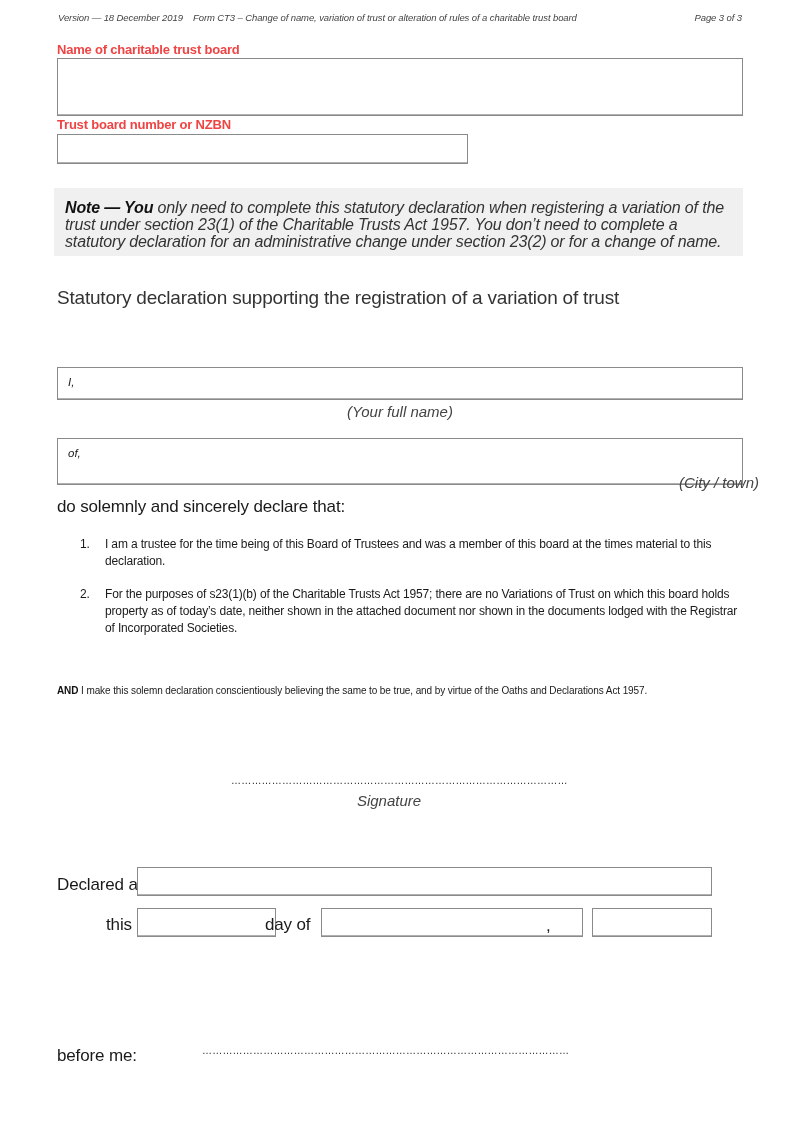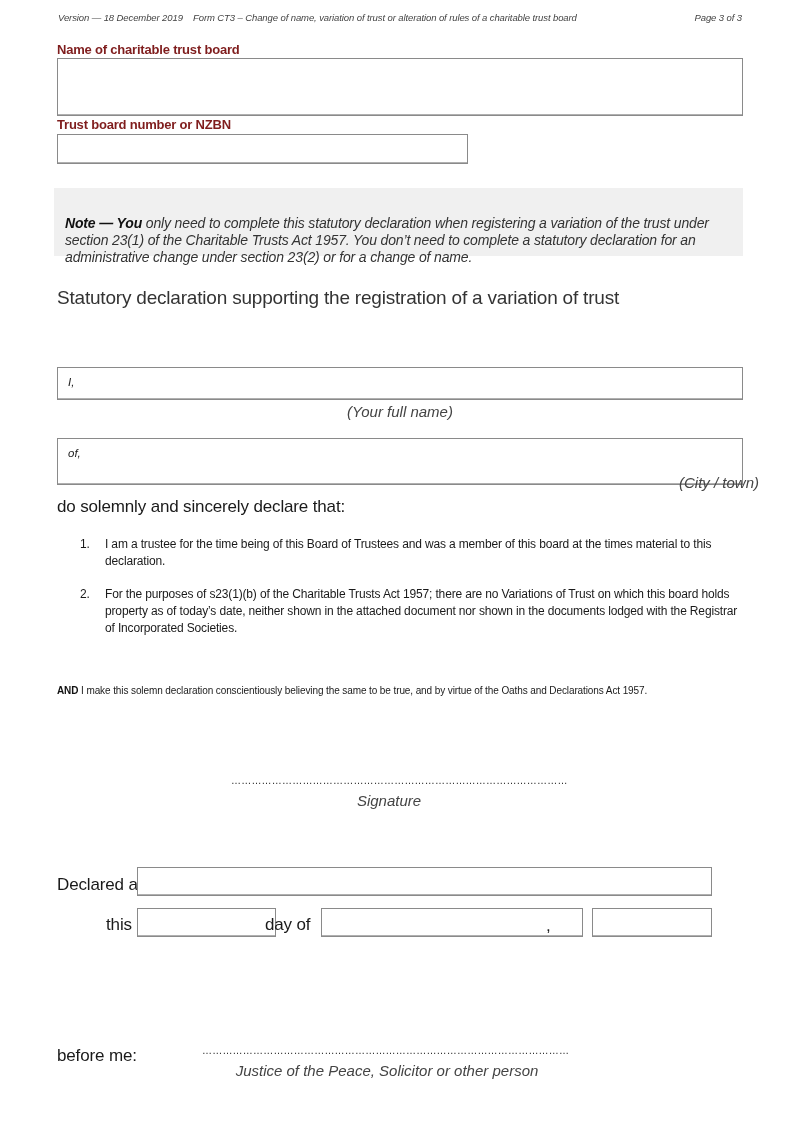--- a/index.html
+++ b/index.html
@@ -24,42 +24,42 @@
       font-style: italic;
       color: #444;
       letter-spacing: -0.1px;
     }
     .hdr-left { left: 58px; }
     .hdr-right { right: 58px; }
 
     .label-bold {
       font-weight: bold;
       font-size: 13px;
-      color: #7f1d1d;
+      color: #ef4444;
       letter-spacing: -0.2px;
     }
 
     .field-box {
       position: absolute;
       border: 1px solid #8a8a8a;
       box-shadow: inset 0 -1px 0 #b0b0b0;
       background: #fff;
       box-sizing: border-box;
       cursor: text;
     }
 
     .note {
       left: 54px;
       top: 188px;
       width: 689px;
       height: 68px;
       background: #f0f0f0;
       box-sizing: border-box;
-      padding: 27px 11px 0 11px;
-      font-size: 14px;
+      padding: 11px 11px 0 11px;
+      font-size: 16px;
       line-height: 17px;
       font-style: italic;
       color: #333;
       letter-spacing: -0.15px;
     }
     .note b { color: #111; }
 
     .title {
       left: 57px;
       top: 287px;
@@ -197,14 +197,13 @@
   <span></span>
   <span class="abs body-text" style="left:224px; top:7px;">,</span>
 </div>
 <div class="field-box" style="left:592px; top:908px; width:120px; height:29px;">
   <span></span>
 </div>
 
 <div class="abs body-text" style="left:57px; top:1046px;">before me:</div>
 <div class="abs dots" style="left:202px; width:370px; top:1045px;">………………………………………………………………………………………………</div>
 <div class="abs caption" style="left:202px; width:370px; top:1063px; line-height:16px;">
-  <div>Justice of the Peace, Solicitor or other person</div>
 </div>
 
 </body></html>

